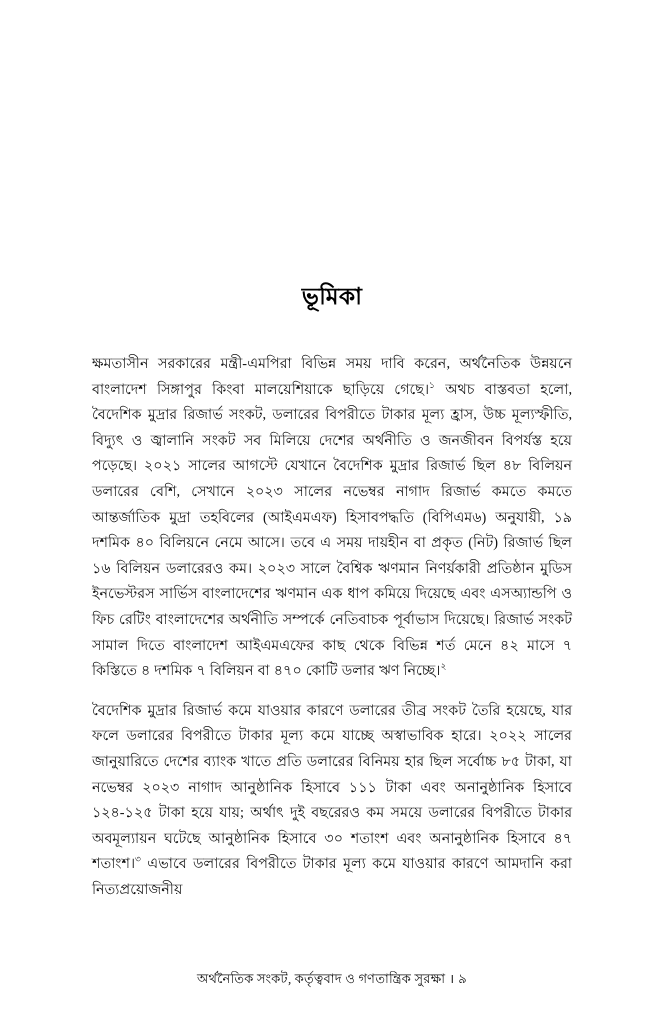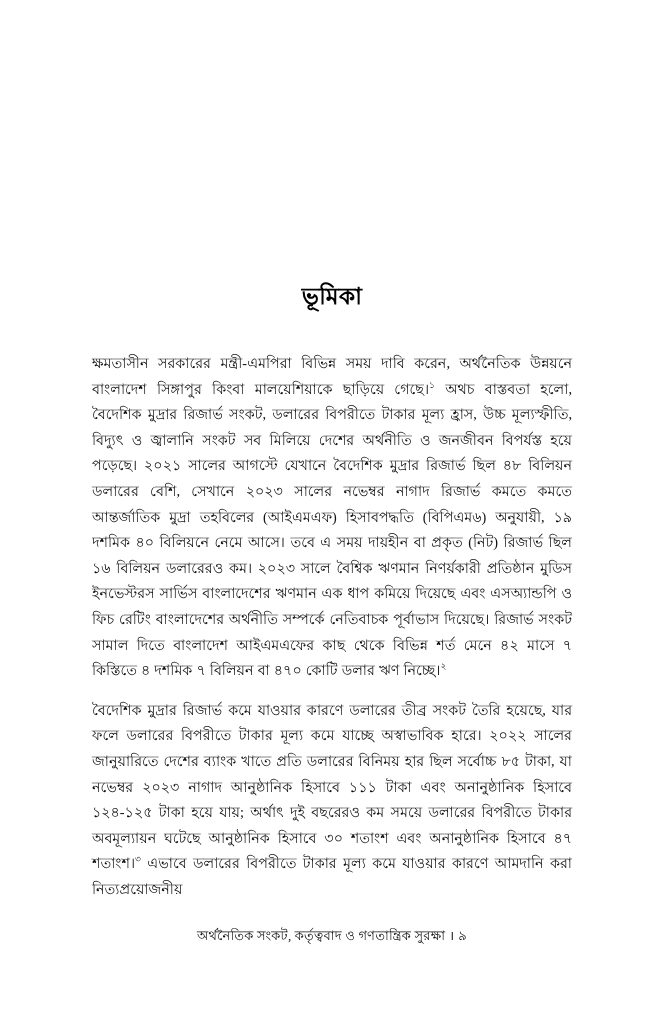--- a/index.html
+++ b/index.html
@@ -50,21 +50,21 @@
     margin-bottom: 0;
   }
   sup {
     font-size: 9px;
     vertical-align: super;
     line-height: 0;
   }
   .footer {
     position: absolute;
     left: 92px;
-    top: 926px;
+    top: 969px;
     width: 480px;
     text-align: center;
     font-size: 13px;
     color: #111111;
     letter-spacing: 0.2px;
   }
   .footer .sep {
     padding: 0 4px;
   }
 </style>

